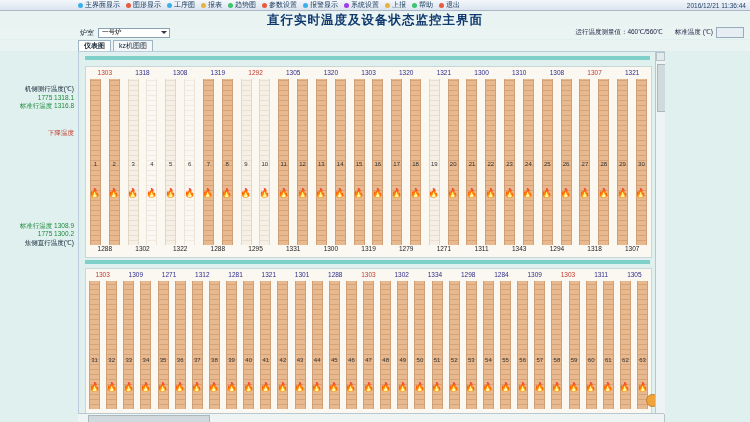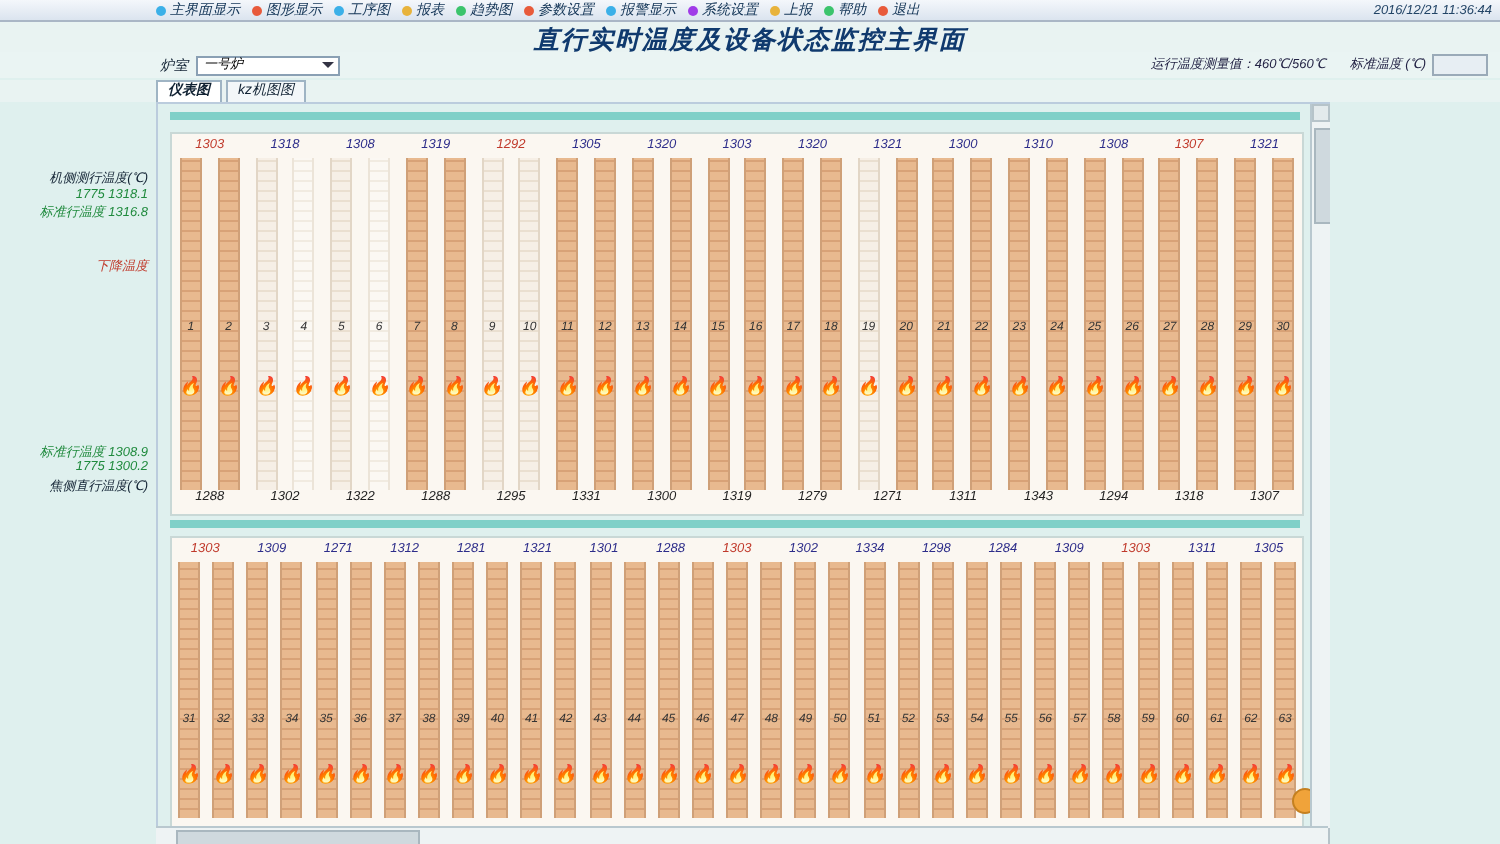--- a/index.html
+++ b/index.html
@@ -1,21 +1,21 @@
 <!DOCTYPE html>
 <html><head>
 <meta charset="utf-8">
 <style>
   html,body{margin:0;padding:0;}
   body{
     width:750px;height:422px;overflow:hidden;
     font-family:"Liberation Sans", sans-serif;
     font-size:9px;color:#000;background:#dff0ee;
   }
-  #app{position:relative;width:750px;height:422px;font-style:italic;}
+  #app{position:relative;width:750px;height:422px;}
 
   
   .menubar{
     position:absolute;left:0;top:0;width:750px;height:11px;
     background:linear-gradient(#f4f7fb,#dbe4ef);
     border-bottom:1px solid #aab6c6;
     display:flex;align-items:center;gap:6px;padding-left:78px;box-sizing:border-box;
     font-size:7px;color:#113355;white-space:nowrap;
   }
   .menubar .mi{display:flex;align-items:center;gap:2px;}

